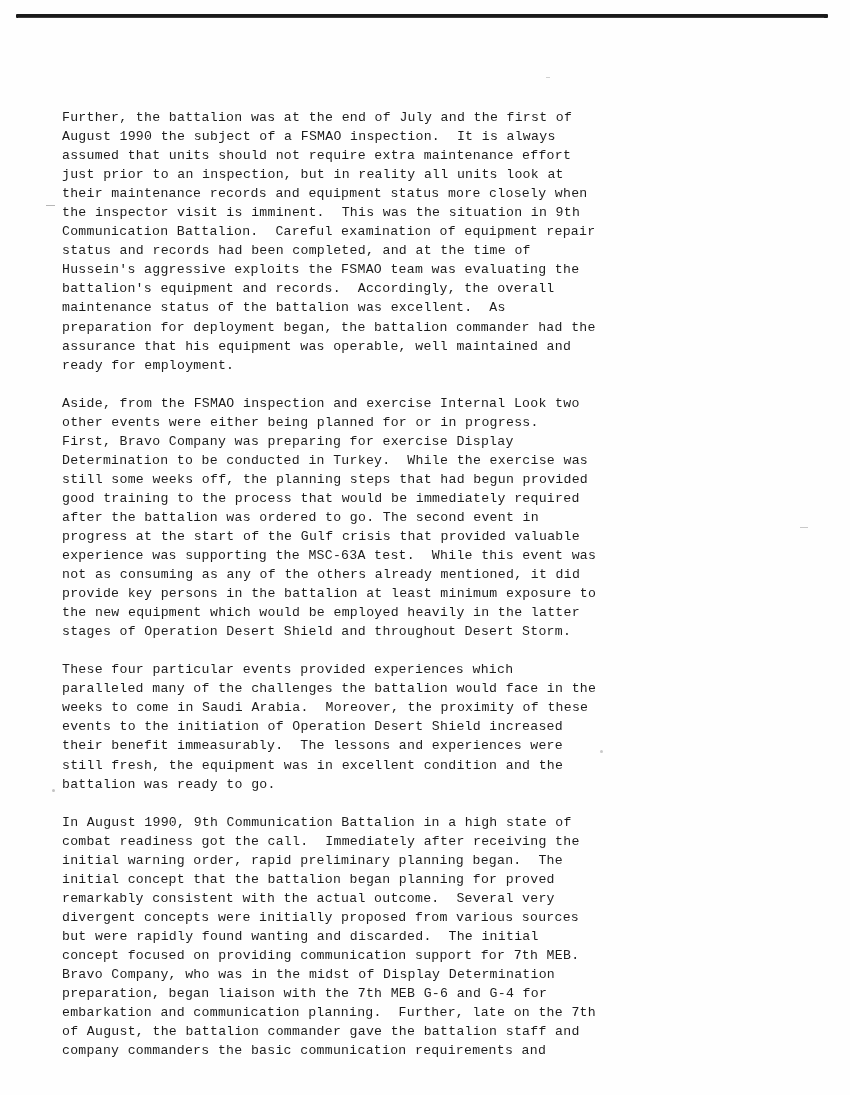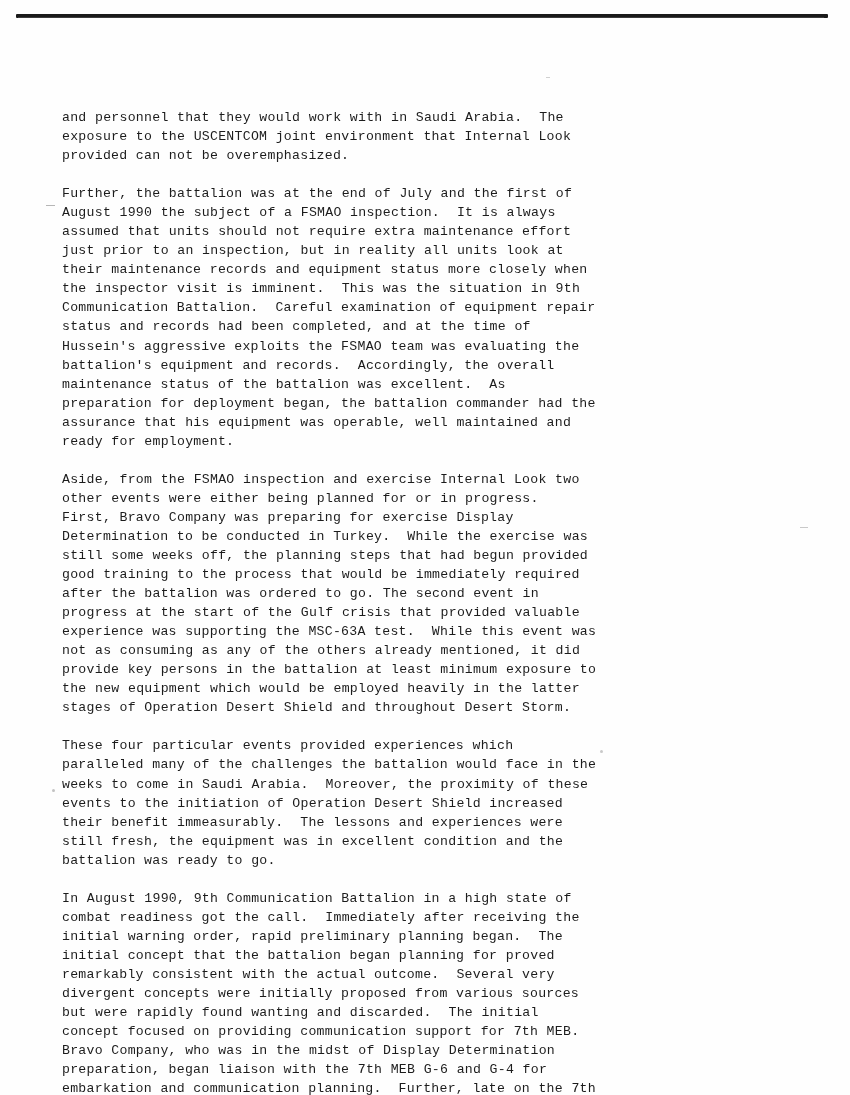--- a/index.html
+++ b/index.html
@@ -70,23 +70,20 @@
 
   <div class="top-rule"></div>
 
   <div class="speck s1"></div>
   <div class="speck s2"></div>
   <div class="speck s3"></div>
   <div class="speck s4"></div>
   <div class="speck s5"></div>
 
   <div class="body-text">
-    <p class="para">and personnel that they would work with in Saudi Arabia.  The
-exposure to the USCENTCOM joint environment that Internal Look
-provided can not be overemphasized.</p>
     <p class="para">Further, the battalion was at the end of July and the first of
 August 1990 the subject of a FSMAO inspection.  It is always
 assumed that units should not require extra maintenance effort
 just prior to an inspection, but in reality all units look at
 their maintenance records and equipment status more closely when
 the inspector visit is imminent.  This was the situation in 9th
 Communication Battalion.  Careful examination of equipment repair
 status and records had been completed, and at the time of
 Hussein's aggressive exploits the FSMAO team was evaluating the
 battalion's equipment and records.  Accordingly, the overall

